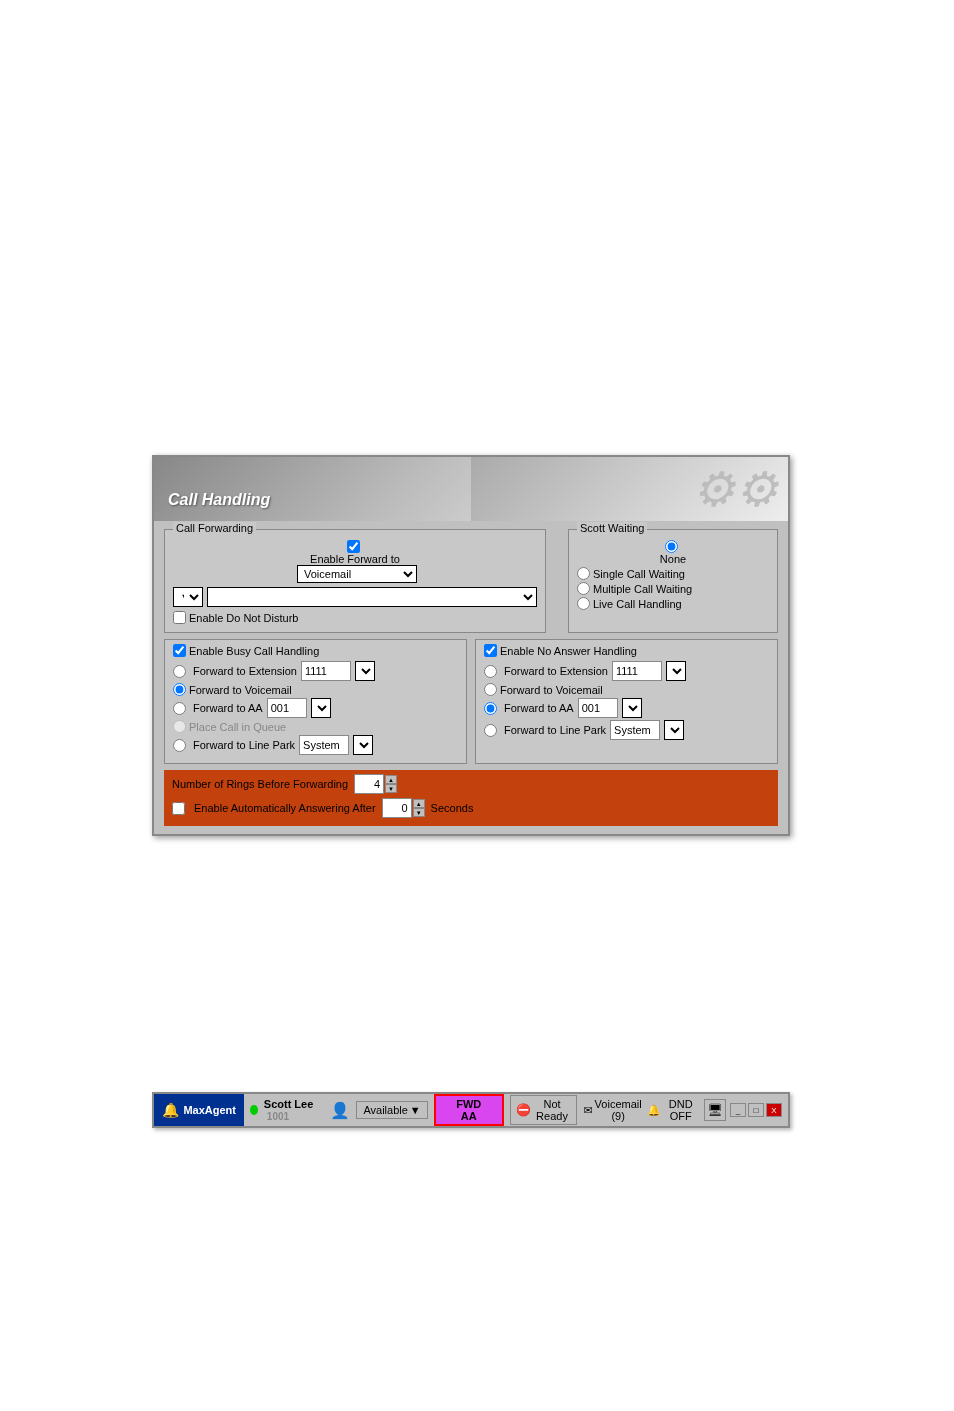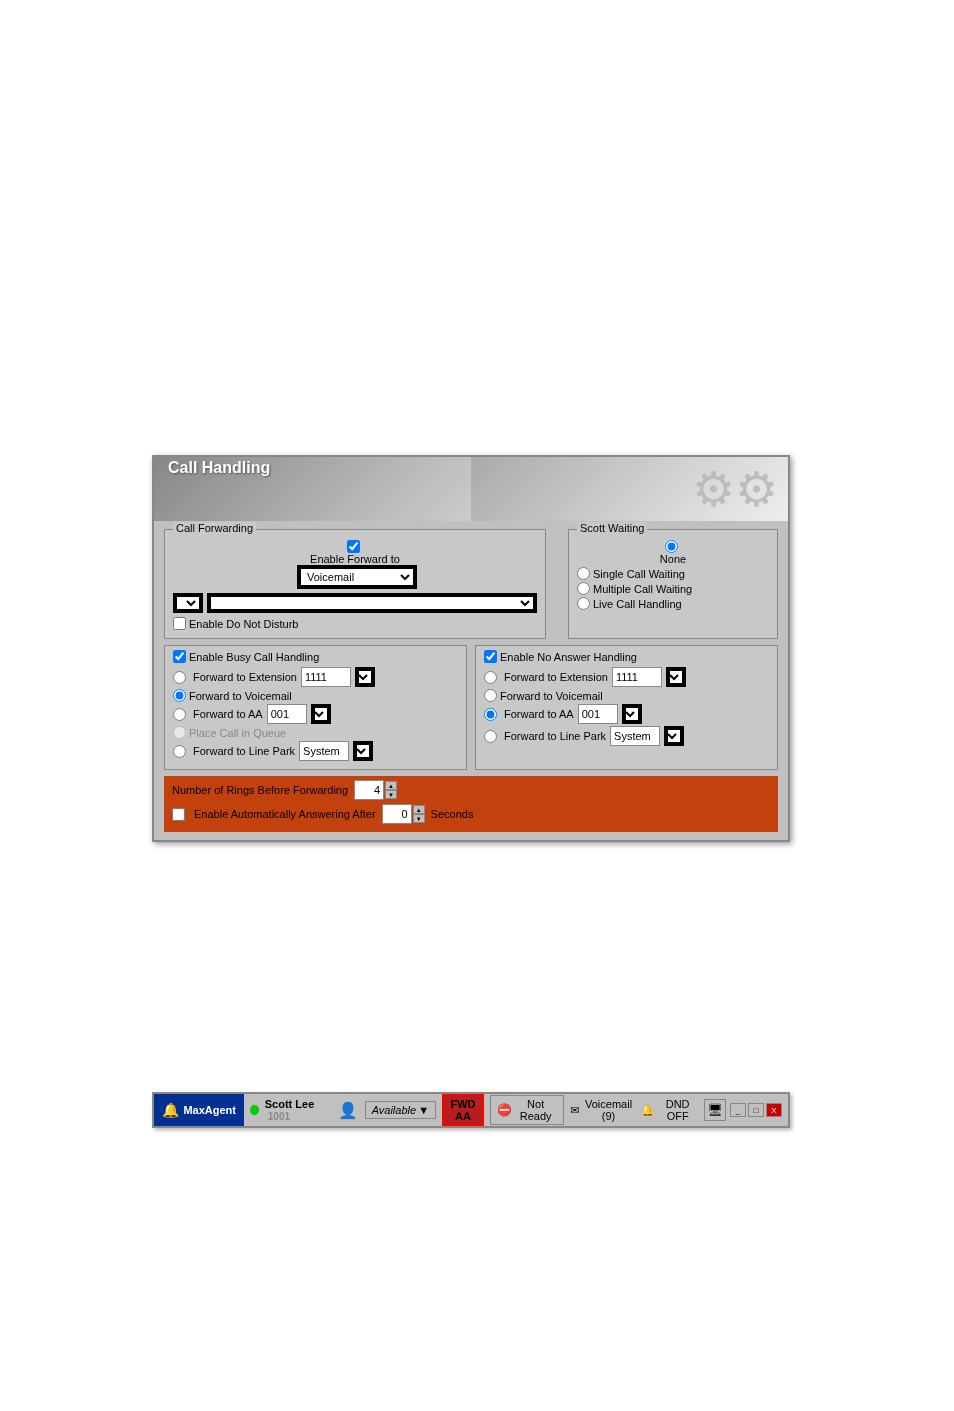--- a/index.html
+++ b/index.html
@@ -20,26 +20,27 @@
       top: 455px;
       left: 152px;
       width: 638px;
       background: #c0c0c0;
       border: 2px solid #888;
       box-shadow: 2px 2px 6px rgba(0,0,0,0.4);
     }
 
     .dialog-header {
       background: linear-gradient(135deg, #888 0%, #bbb 40%, #ddd 70%, #aaa 100%);
-      padding: 2px 14px;
-      display: flex;
-      align-items: flex-start;
+      padding: 12px 14px;
+      display: flex;
+      align-items: flex-end;
       min-height: 64px;
       position: relative;
       overflow: hidden;
+      font-style: italic;
     }
 
     .dialog-header-bg {
       position: absolute;
       right: 0; top: 0; bottom: 0;
       width: 50%;
       background: linear-gradient(135deg, #aaa 0%, #ccc 50%, #eee 100%);
       z-index: 0;
     }
 
@@ -94,21 +95,21 @@
       position: absolute;
       top: -8px;
       left: 8px;
       background: #c8c8c8;
       padding: 0 3px;
       font-size: 11px;
     }
 
     select {
       background: #fff;
-      border: 4px solid #000000;
+      border: 1px solid #000000;
       padding: 1px 2px;
       font-size: 11px;
       height: 20px;
     }
 
     input[type="text"] {
       background: #fff;
       border: 1px solid #888;
       padding: 1px 3px;
       font-size: 11px;
@@ -265,29 +266,28 @@
 
     .available-btn {
       background: #c0c0c0;
       border: 1px solid #888;
       font-size: 11px;
       padding: 2px 6px;
       cursor: pointer;
       display: flex;
       align-items: center;
       gap: 2px;
-      font-style: italic;
     }
 
     .fwd-aa-btn {
-      background: #b91c1c;
+      background: #d946ef;
       border: 2px solid red;
       font-size: 11px;
       font-weight: bold;
-      padding: 2px 0;
+      padding: 2px 16px;
       cursor: pointer;
     }
 
     .not-ready-btn {
       background: #c0c0c0;
       border: 1px solid #888;
       font-size: 11px;
       padding: 2px 6px;
       cursor: pointer;
       display: flex;

